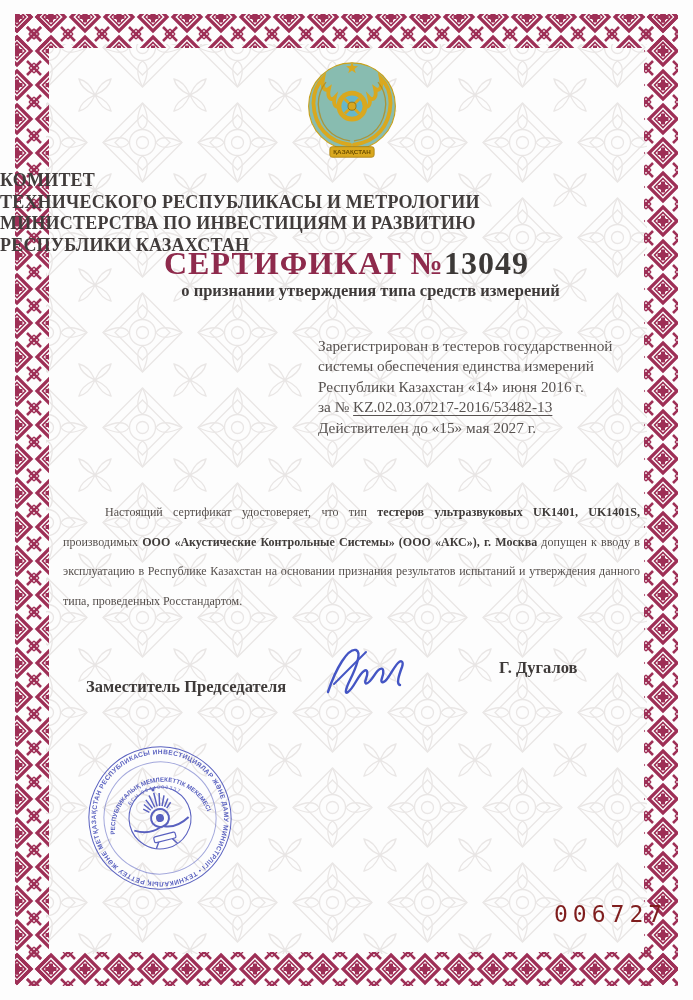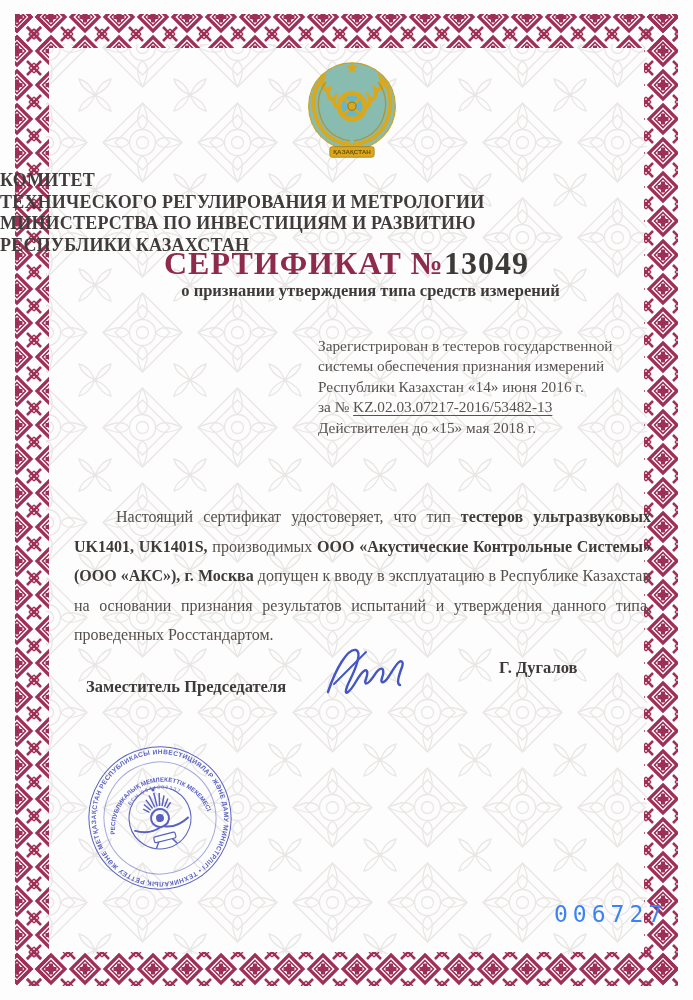--- a/index.html
+++ b/index.html
@@ -28,39 +28,39 @@
   .subtitle{
     position:absolute;left:0;top:281px;width:693px;
     text-align:center;font-weight:700;font-size:16.5px;color:#3e3a39;padding-left:24px;
   }
   .reg-block{
     position:absolute;left:318px;top:336px;width:330px;
     font-size:15.3px;line-height:20.4px;color:#575250;
   }
   .reg-block .und{text-decoration:underline;text-underline-offset:3px;}
   .body-par{
-    position:absolute;left:74px;top:486px;width:577px;
-    font-size:16px;line-height:29.6px;color:#554f4c;
+    position:absolute;left:63px;top:486px;width:577px;
+    font-size:12px;line-height:29.6px;color:#554f4c;
     text-align:justify;text-indent:42px;
   }
   .body-par b{color:#3f3b39;}
   .sig-row-label{
     position:absolute;left:86px;top:677px;
     font-size:16.5px;font-weight:700;color:#3e3a39;
   }
   .sig-row-name{
     position:absolute;left:499px;top:658px;
     font-size:16.5px;font-weight:700;color:#3e3a39;
   }
   .signature{position:absolute;left:320px;top:640px;}
   .stamp{position:absolute;left:84px;top:742px;opacity:.92;transform:rotate(-14deg);}
   .serial{
     position:absolute;left:554px;top:901px;
     font-family:"DejaVu Sans Mono", monospace;
-    font-size:23px;color:#3b82f6;letter-spacing:5px;
+    font-size:23px;color:#7f1d1d;letter-spacing:5px;
   }
 </style>
 </head>
 <body>
 
 <div class="page">
 
   <svg class="layer" width="693" height="1000" viewBox="0 0 693 1000" aria-hidden="true">
     <defs>
       <pattern id="wm" width="95" height="95" patternUnits="userSpaceOnUse">
@@ -121,36 +121,36 @@
       <path d="M47.5 44.5 L62.5 59.5 M62.5 44.5 L47.5 59.5"></path>
     </g>
     <circle cx="55" cy="52" r="4.2" fill="#d9a81f" stroke="#8a6508" stroke-width=".8"></circle>
     <path d="M55 6 L56.6 10.4 L61.2 10.5 L57.6 13.3 L58.9 17.7 L55 15.1 L51.1 17.7 L52.4 13.3 L48.8 10.5 L53.4 10.4 Z" fill="#d9a81f"></path>
     <rect x="32" y="94" width="46" height="11" rx="2.5" fill="#d9a81f" stroke="#a87c08" stroke-width=".8"></rect>
     <text x="55" y="102" text-anchor="middle" font-size="6.5" font-weight="bold" fill="#6b4e00" font-family="Liberation Sans, sans-serif">ҚАЗАҚСТАН</text>
   </svg>
 
   <div class="header-block">
     <div>КОМИТЕТ</div>
-    <div>ТЕХНИЧЕСКОГО РЕГУЛИРОВАНИЯ И МЕТРОЛОГИИ</div>
+    <div>ТЕХНИЧЕСКОГО РЕСПУБЛИКАСЫ И МЕТРОЛОГИИ</div>
     <div>МИНИСТЕРСТВА ПО ИНВЕСТИЦИЯМ И РАЗВИТИЮ</div>
     <div>РЕСПУБЛИКИ КАЗАХСТАН</div>
   </div>
 
   <div class="title-line">
     <span>СЕРТИФИКАТ №</span><span class="num">13049</span>
   </div>
   <div class="subtitle">о признании утверждения типа средств измерений</div>
 
   <div class="reg-block">
     <div>Зарегистрирован в тестеров государственной</div>
-    <div>системы обеспечения признания измерений</div>
+    <div>системы обеспечения единства измерений</div>
     <div>Республики Казахстан «14» июня 2016 г.</div>
     <div><span>за № </span><span class="und">KZ.02.03.07217-2016/53482-13</span></div>
-    <div>Действителен до «15» мая 2018 г.</div>
+    <div>Действителен до «15» мая 2027 г.</div>
   </div>
 
   <p class="body-par"><span>Настоящий сертификат удостоверяет, что тип </span><b>тестеров ультразвуковых UK1401, UK1401S,</b><span> производимых </span><b>ООО «Акустические Контрольные Системы» (ООО «АКС»), г. Москва</b><span> допущен к вводу в эксплуатацию в Республике Казахстан на основании признания результатов испытаний и утверждения данного типа, проведенных Росстандартом.</span></p>
 
   <div class="sig-row-label">Заместитель Председателя</div>
   <div class="sig-row-name">Г. Дугалов</div>
 
   <svg class="signature" width="100" height="64" viewBox="0 0 100 64" aria-hidden="true">
     <g fill="none" stroke="#4455c4" stroke-width="2.4" stroke-linecap="round">
       <path d="M8 52 C16 28 28 8 36 10 C42 12 36 28 30 40 C26 48 24 55 28 52 C34 48 38 35 44 31 C48 28 48 34 46 39 C44 44 46 45 50 41 C54 37 56 31 60 29 C64 27 64 33 62 38 C60 43 63 44 67 39 C71 34 74 27 78 23 C81 20 84 21 82 27 C79 35 76 44 80 45"></path>

